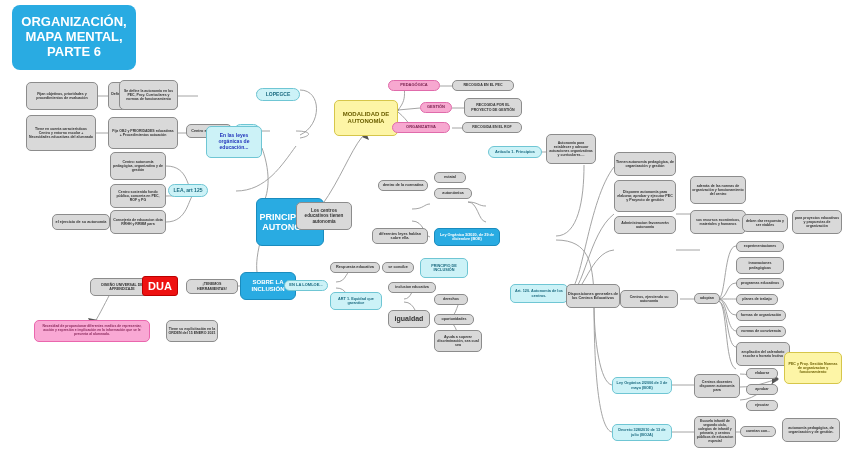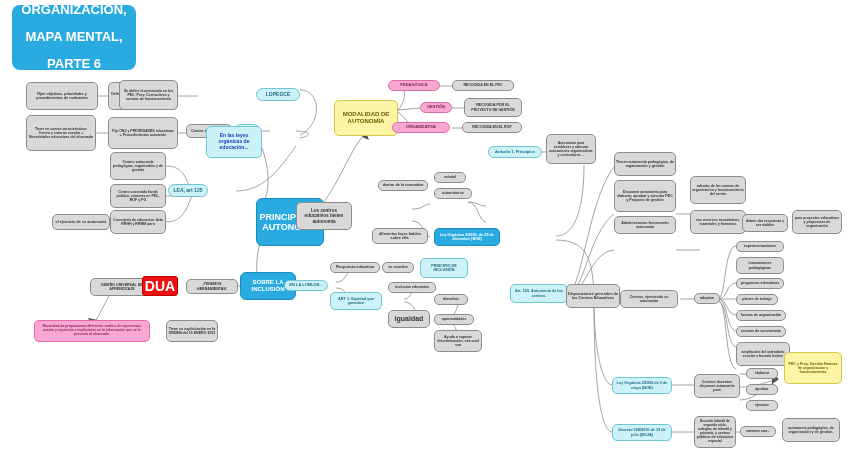--- a/index.html
+++ b/index.html
@@ -113,21 +113,21 @@
 
     <g fill="#555555">
       <polygon points="362,137 369,140 366,132"></polygon>
       <polygon points="399,110 392,106 392,116"></polygon>
       <polygon points="92,326 98,320 88,318"></polygon>
       <polygon points="312,286 306,282 306,290"></polygon>
       <polygon points="779,379 772,374 772,384"></polygon>
     </g>
   </svg>
 
-  <div class="node n-title" style="left:12px;top:5px;width:124px;height:65px;flex-direction:column;font-size:13px;padding:4px;gap:12px;">
+  <div class="node n-title" style="left:12px;top:5px;width:124px;height:65px;flex-direction:column;font-size:13px;padding:4px;">
     <span>ORGANIZACIÓN,</span>
     <span>MAPA MENTAL,</span>
     <span>PARTE 6</span>
   </div>
 
   <div class="node n-cyanbold" style="left:256px;top:198px;width:68px;height:48px;font-size:9px;border-radius:6px;padding:2px;">
     <span>PRINCIPIO DE AUTONOMÍA</span>
   </div>
 
   <div class="node n-gray" style="left:26px;top:82px;width:72px;height:28px;font-size:3.6px;padding:2px;">
@@ -355,21 +355,21 @@
     </div>
 
   <div class="node n-gray" style="left:782px;top:418px;width:58px;height:24px;font-size:3.6px;padding:1px;">
     <span>autonomía pedagógica, de organización y de gestión.</span>
     </div>
 
   <div class="node n-gray" style="left:90px;top:278px;width:64px;height:18px;font-size:3.6px;padding:1px;">
     <span>DISEÑO UNIVERSAL DE APRENDIZAJE</span>
     </div>
 
-  <div class="node n-red" style="left:142px;top:276px;width:36px;height:20px;font-size:14px;border-radius:3px;">
+  <div class="node n-red" style="left:142px;top:276px;width:36px;height:20px;font-size:11px;border-radius:3px;">
     <span>DUA</span>
     </div>
 
   <div class="node n-gray" style="left:186px;top:279px;width:52px;height:15px;font-size:3.6px;padding:1px;">
     <span>¡TENEMOS HERRAMIENTAS!</span>
     </div>
 
   <div class="node n-cyanbold" style="left:240px;top:272px;width:56px;height:28px;font-size:6px;border-radius:6px;padding:2px;">
     <span>SOBRE LA INCLUSIÓN</span>
     </div>

